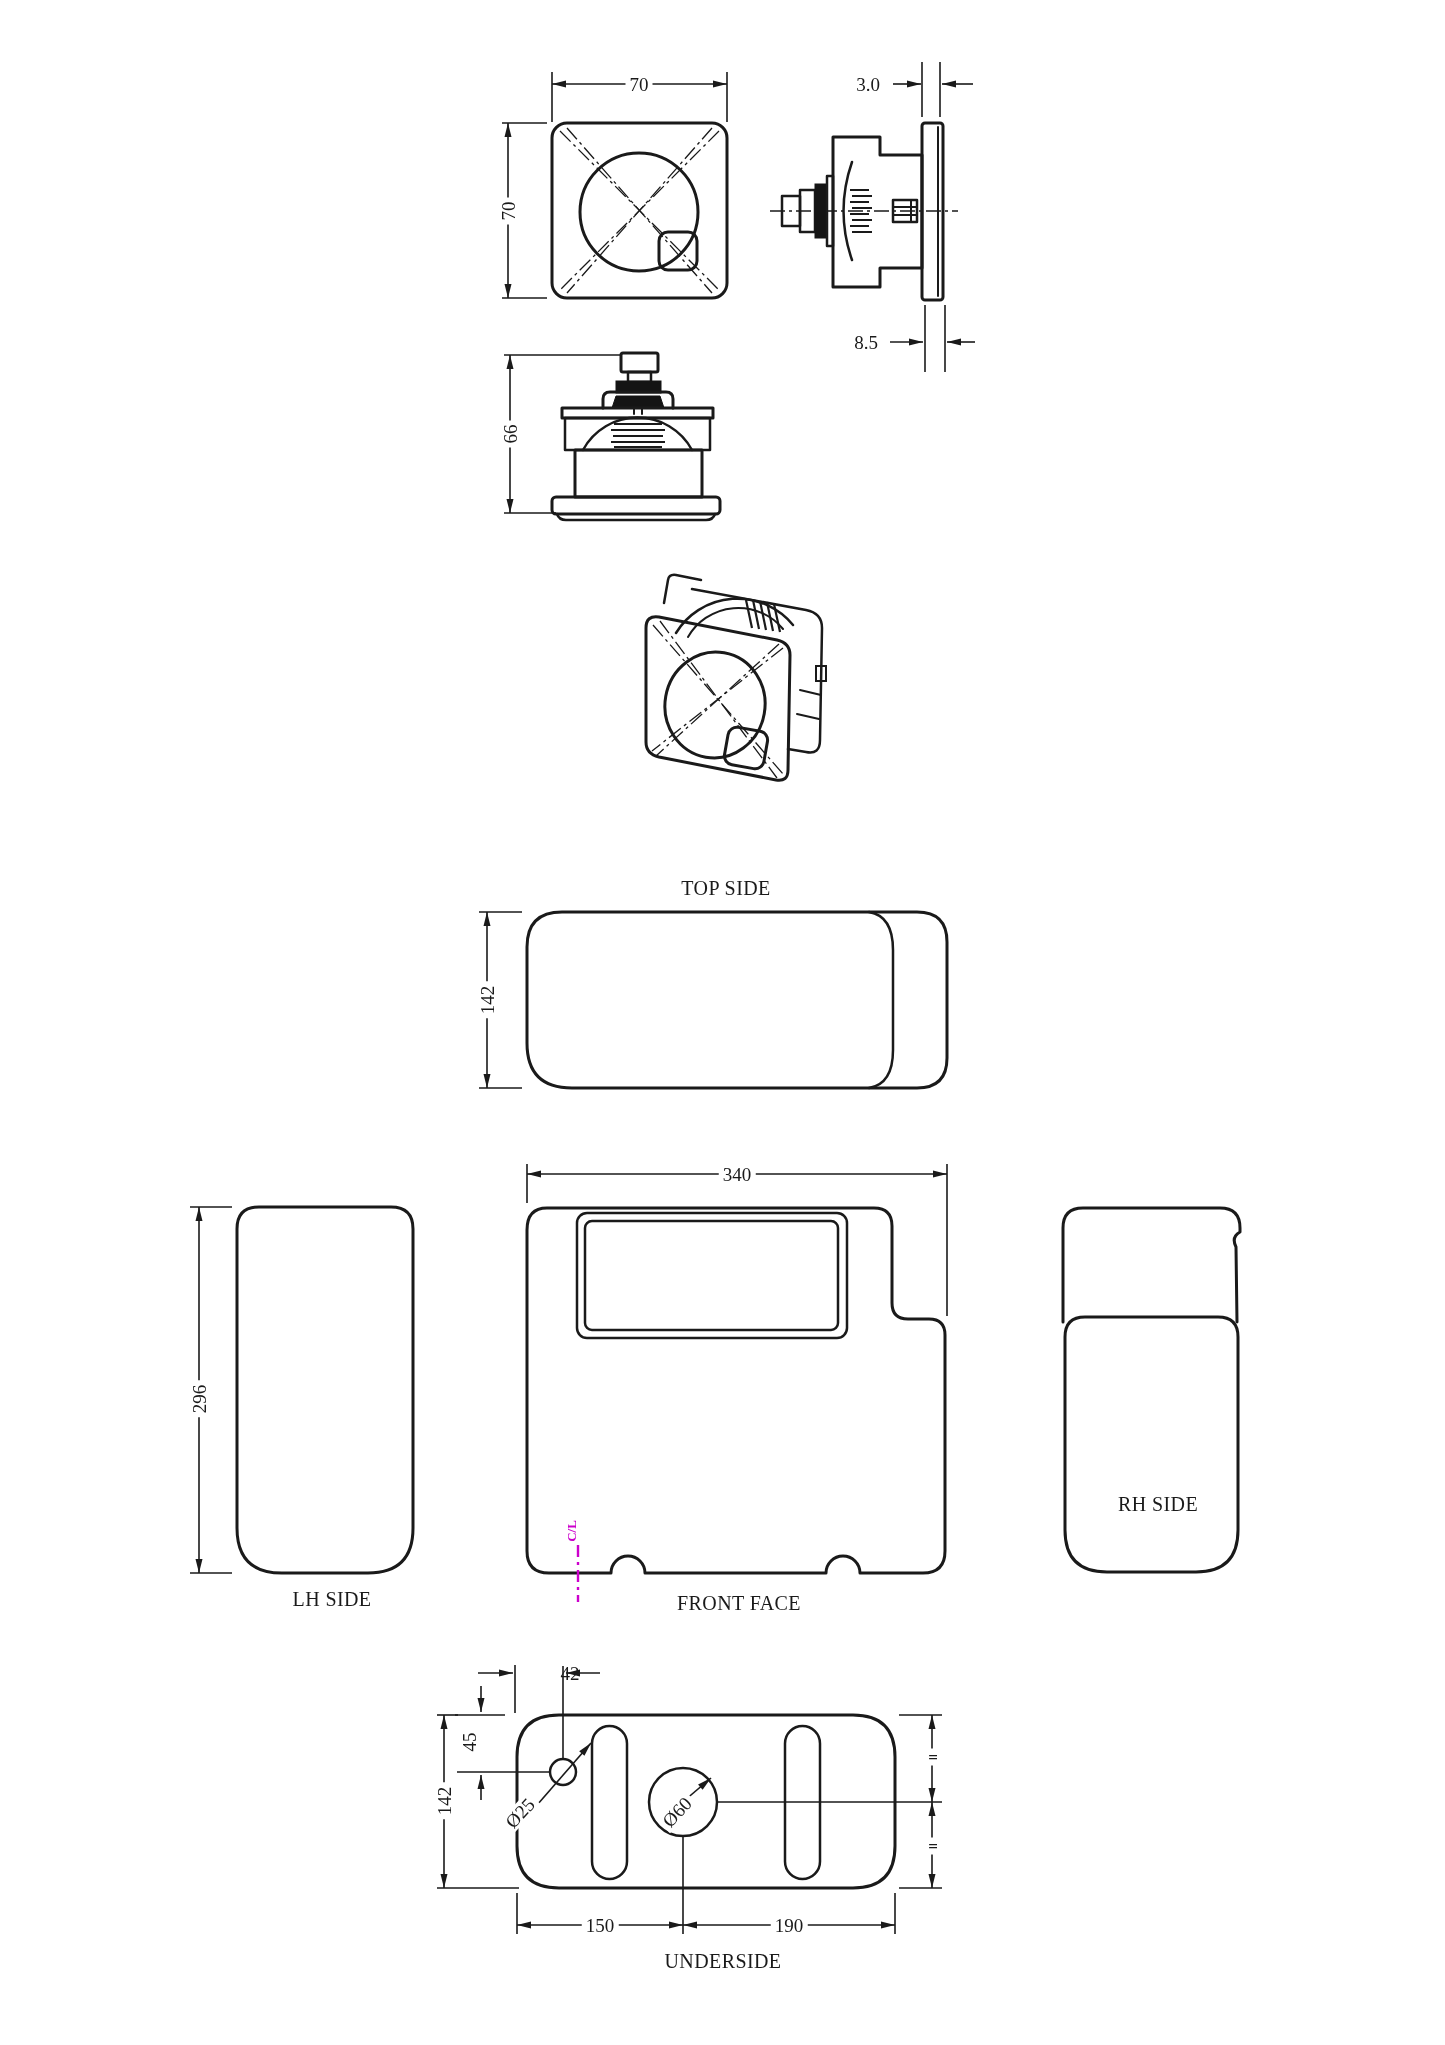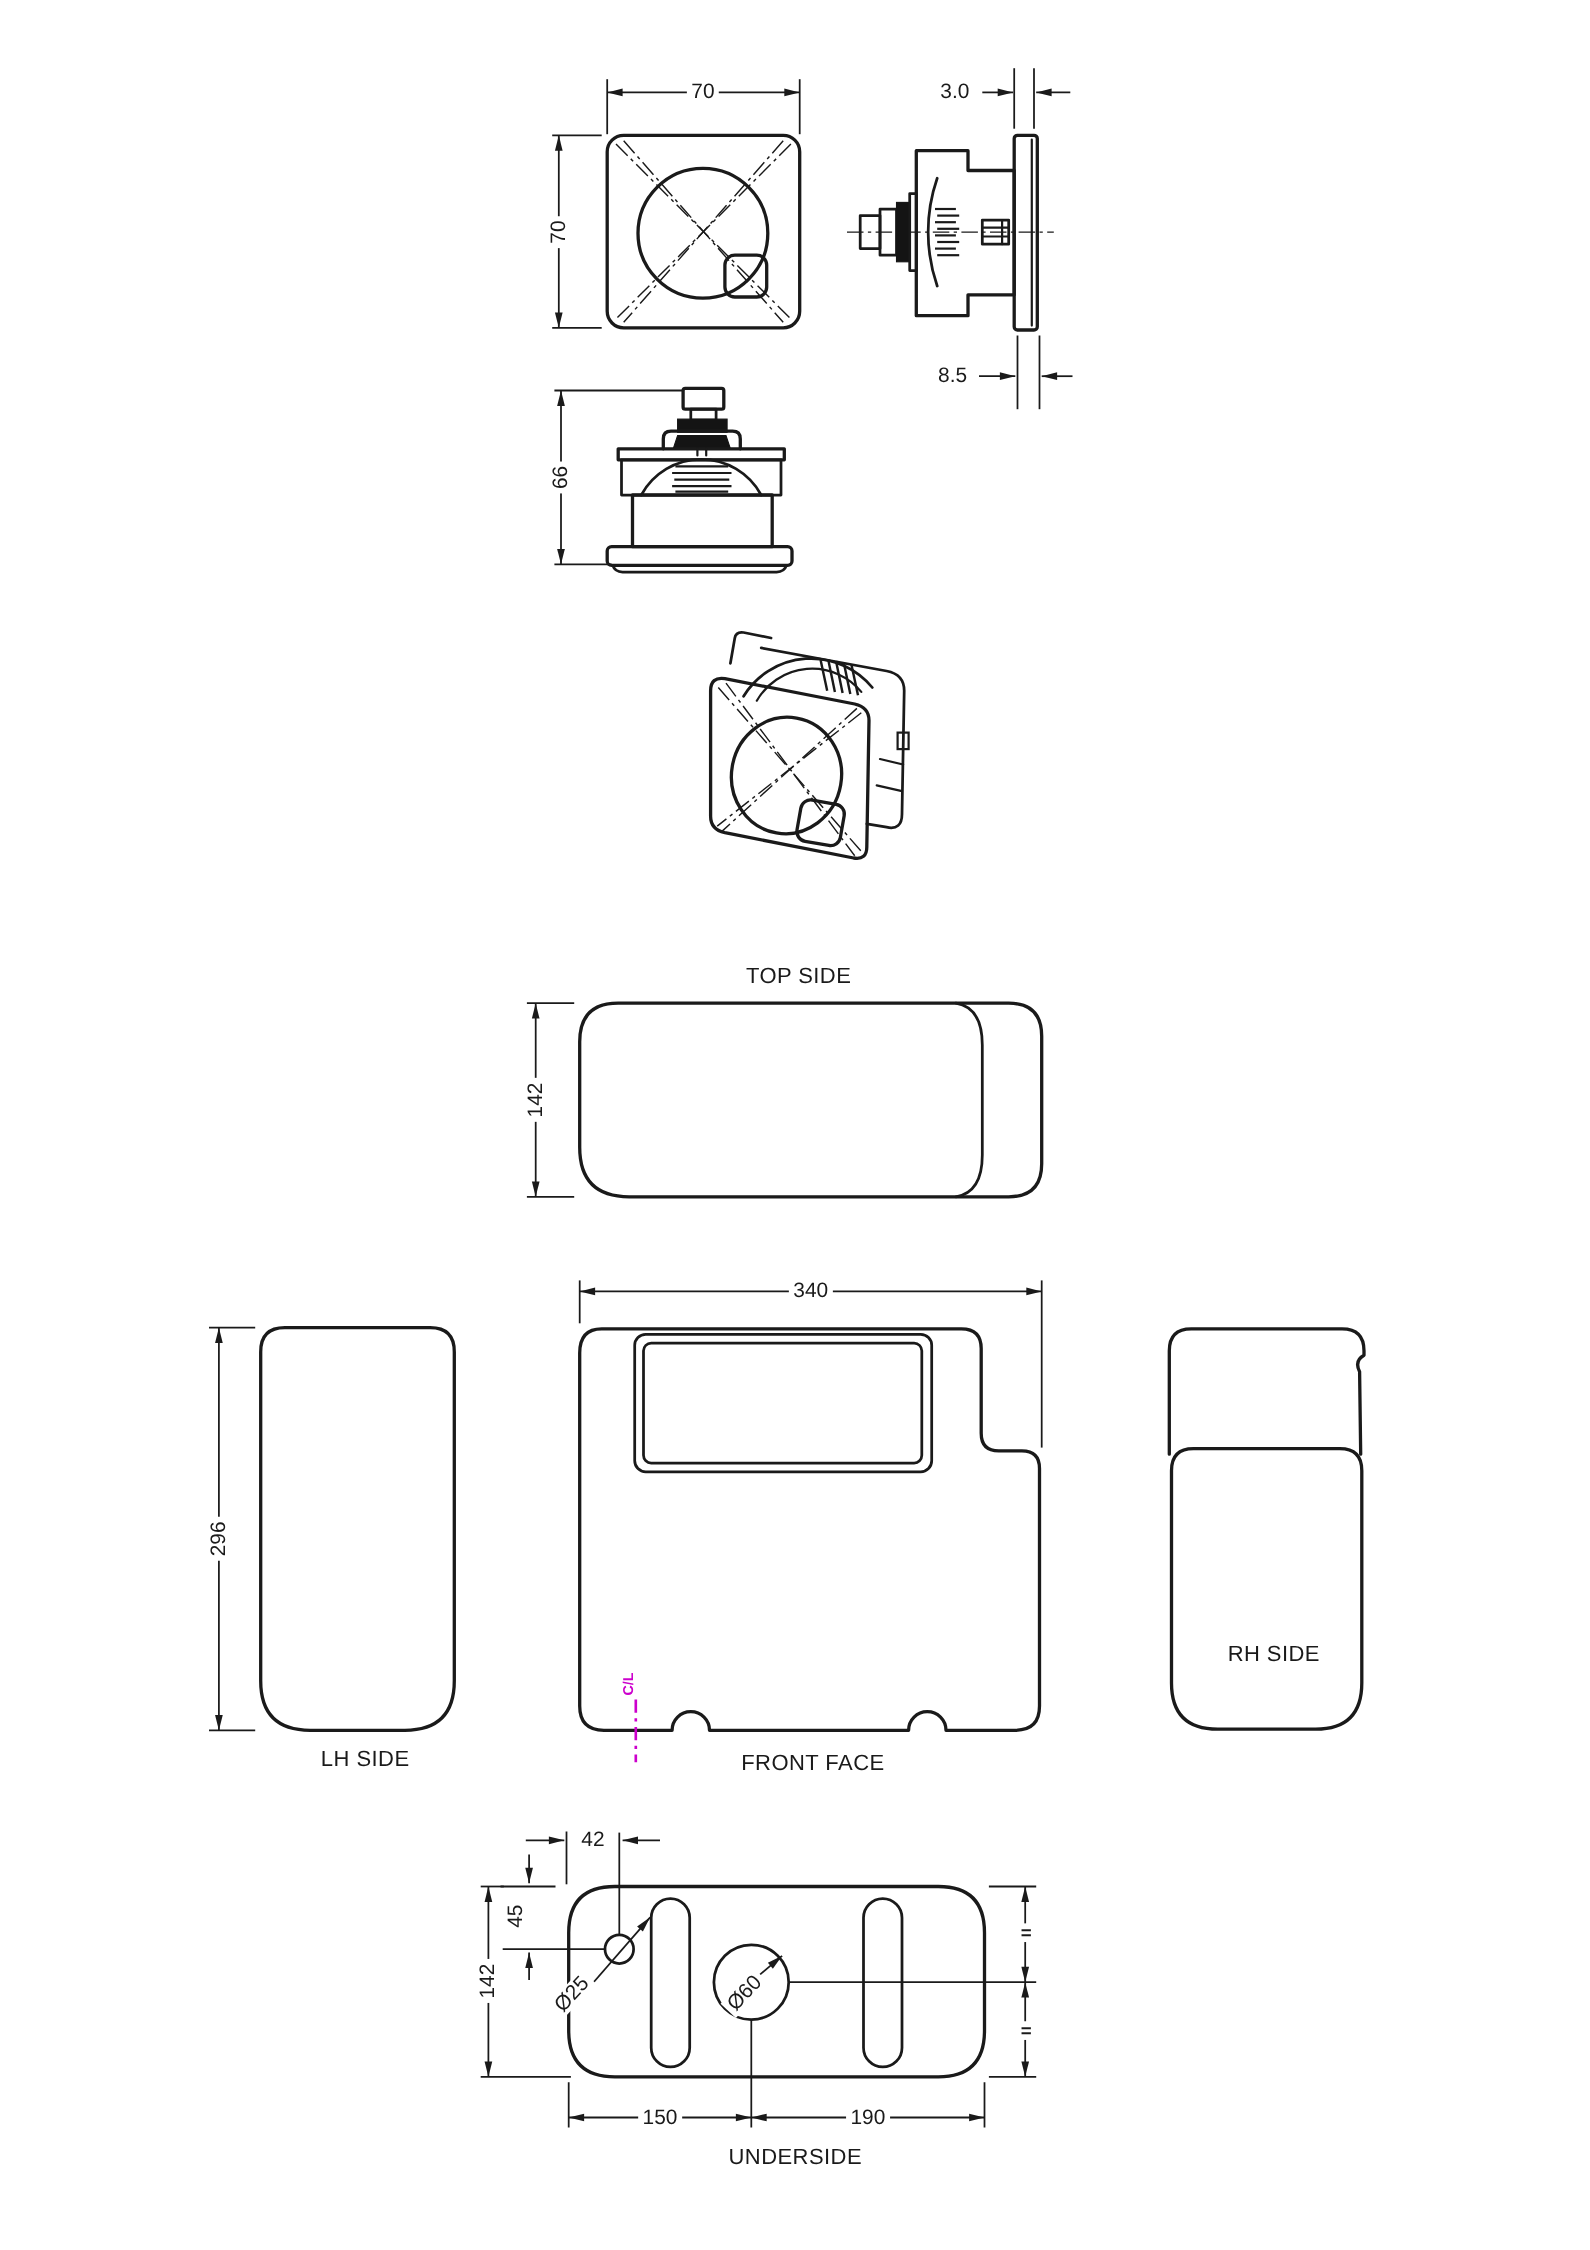--- a/index.html
+++ b/index.html
@@ -1,17 +1,17 @@
 <!DOCTYPE html>
 <html><head>
 <meta charset="utf-8">
 <style>
   html,body{margin:0;padding:0;background:#fff;}
   .canvas{position:relative;width:1445px;height:2045px;background:#fff;overflow:hidden;
-          font-family:Liberation Sans, sans-serif;}
+          font-family:Liberation Serif, serif;}
   svg{position:absolute;left:0;top:0;}
   .t{position:absolute;transform:translate(-50%,-50%);font-size:19px;color:#1a1a1a;
      white-space:nowrap;line-height:1;}
   .bg{background:#fff;padding:0 4px;}
   .v{transform:translate(-50%,-50%) rotate(-90deg);}
   .d45{transform:translate(-50%,-50%) rotate(-47deg);}
   .title{font-size:20px;letter-spacing:.4px;text-align:right;}
   .clt{color:#cc00cc;font-size:13px;font-weight:bold;transform:translate(-50%,-50%) rotate(-90deg);}
   .eq{font-size:17px;font-weight:bold;}
   
@@ -222,21 +222,21 @@
 
 <div class="t bg v" style="left:199px;top:1399px">296</div>
 <div class="t title" style="left:332px;top:1599px">LH SIDE</div>
 
 <div class="t bg" style="left:737px;top:1174px">340</div>
 <div class="t clt" style="left:571px;top:1531px">C/L</div>
 <div class="t title" style="left:739px;top:1603px">FRONT FACE</div>
 
 <div class="t title" style="left:1158px;top:1504px">RH SIDE</div>
 
-<div class="t" style="left:539px;top:1673px">42</div>
+<div class="t" style="left:570px;top:1673px">42</div>
 <div class="t v" style="left:469px;top:1742px">45</div>
 <div class="t bg v" style="left:444px;top:1801px">142</div>
 <div class="t bg d45" style="left:520px;top:1813px">Ø25</div>
 <div class="t bg d45" style="left:677px;top:1812px">Ø60</div>
 <div class="t bg" style="left:600px;top:1925px">150</div>
 <div class="t bg" style="left:789px;top:1925px">190</div>
 <div class="t bg eq" style="left:933px;top:1757px">=</div>
 <div class="t bg eq" style="left:933px;top:1846px">=</div>
 <div class="t title" style="left:723px;top:1961px">UNDERSIDE</div>
 

